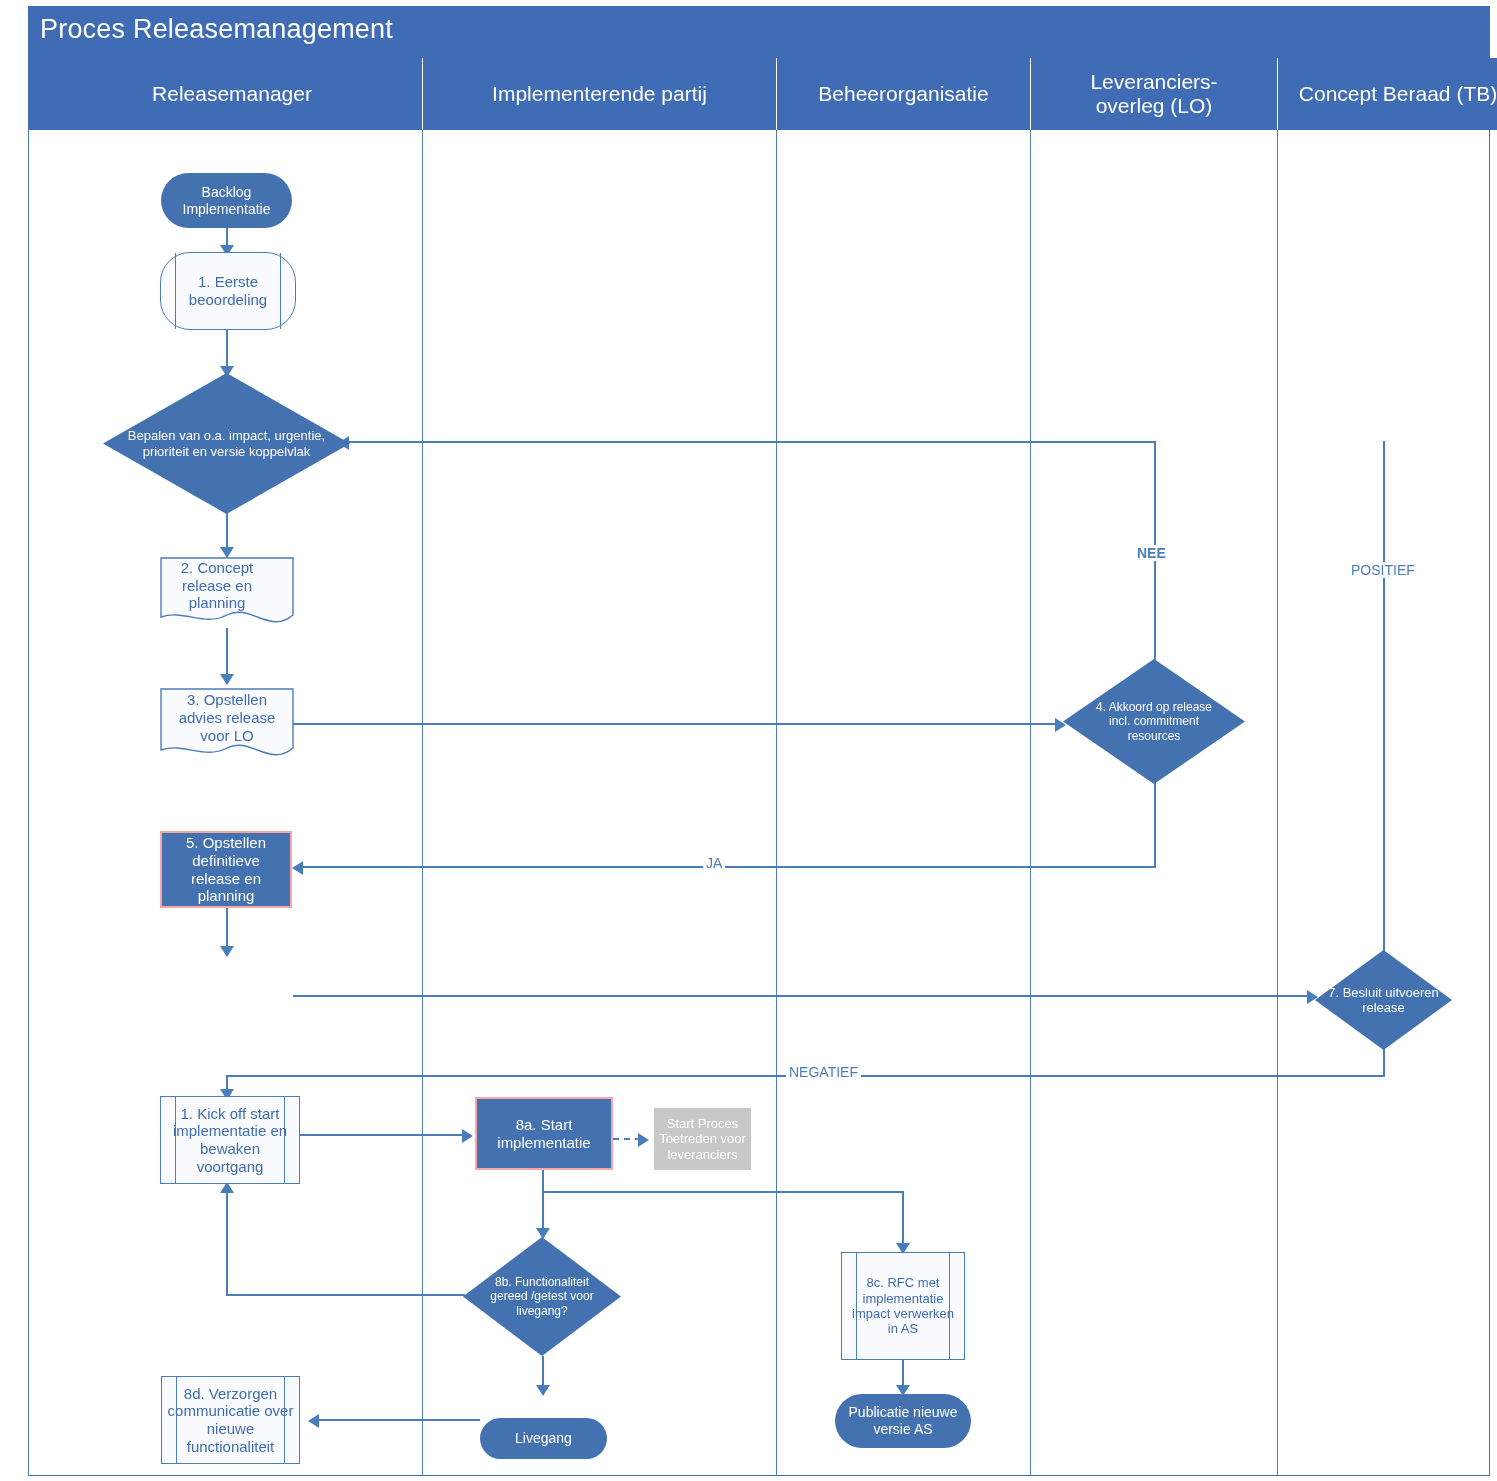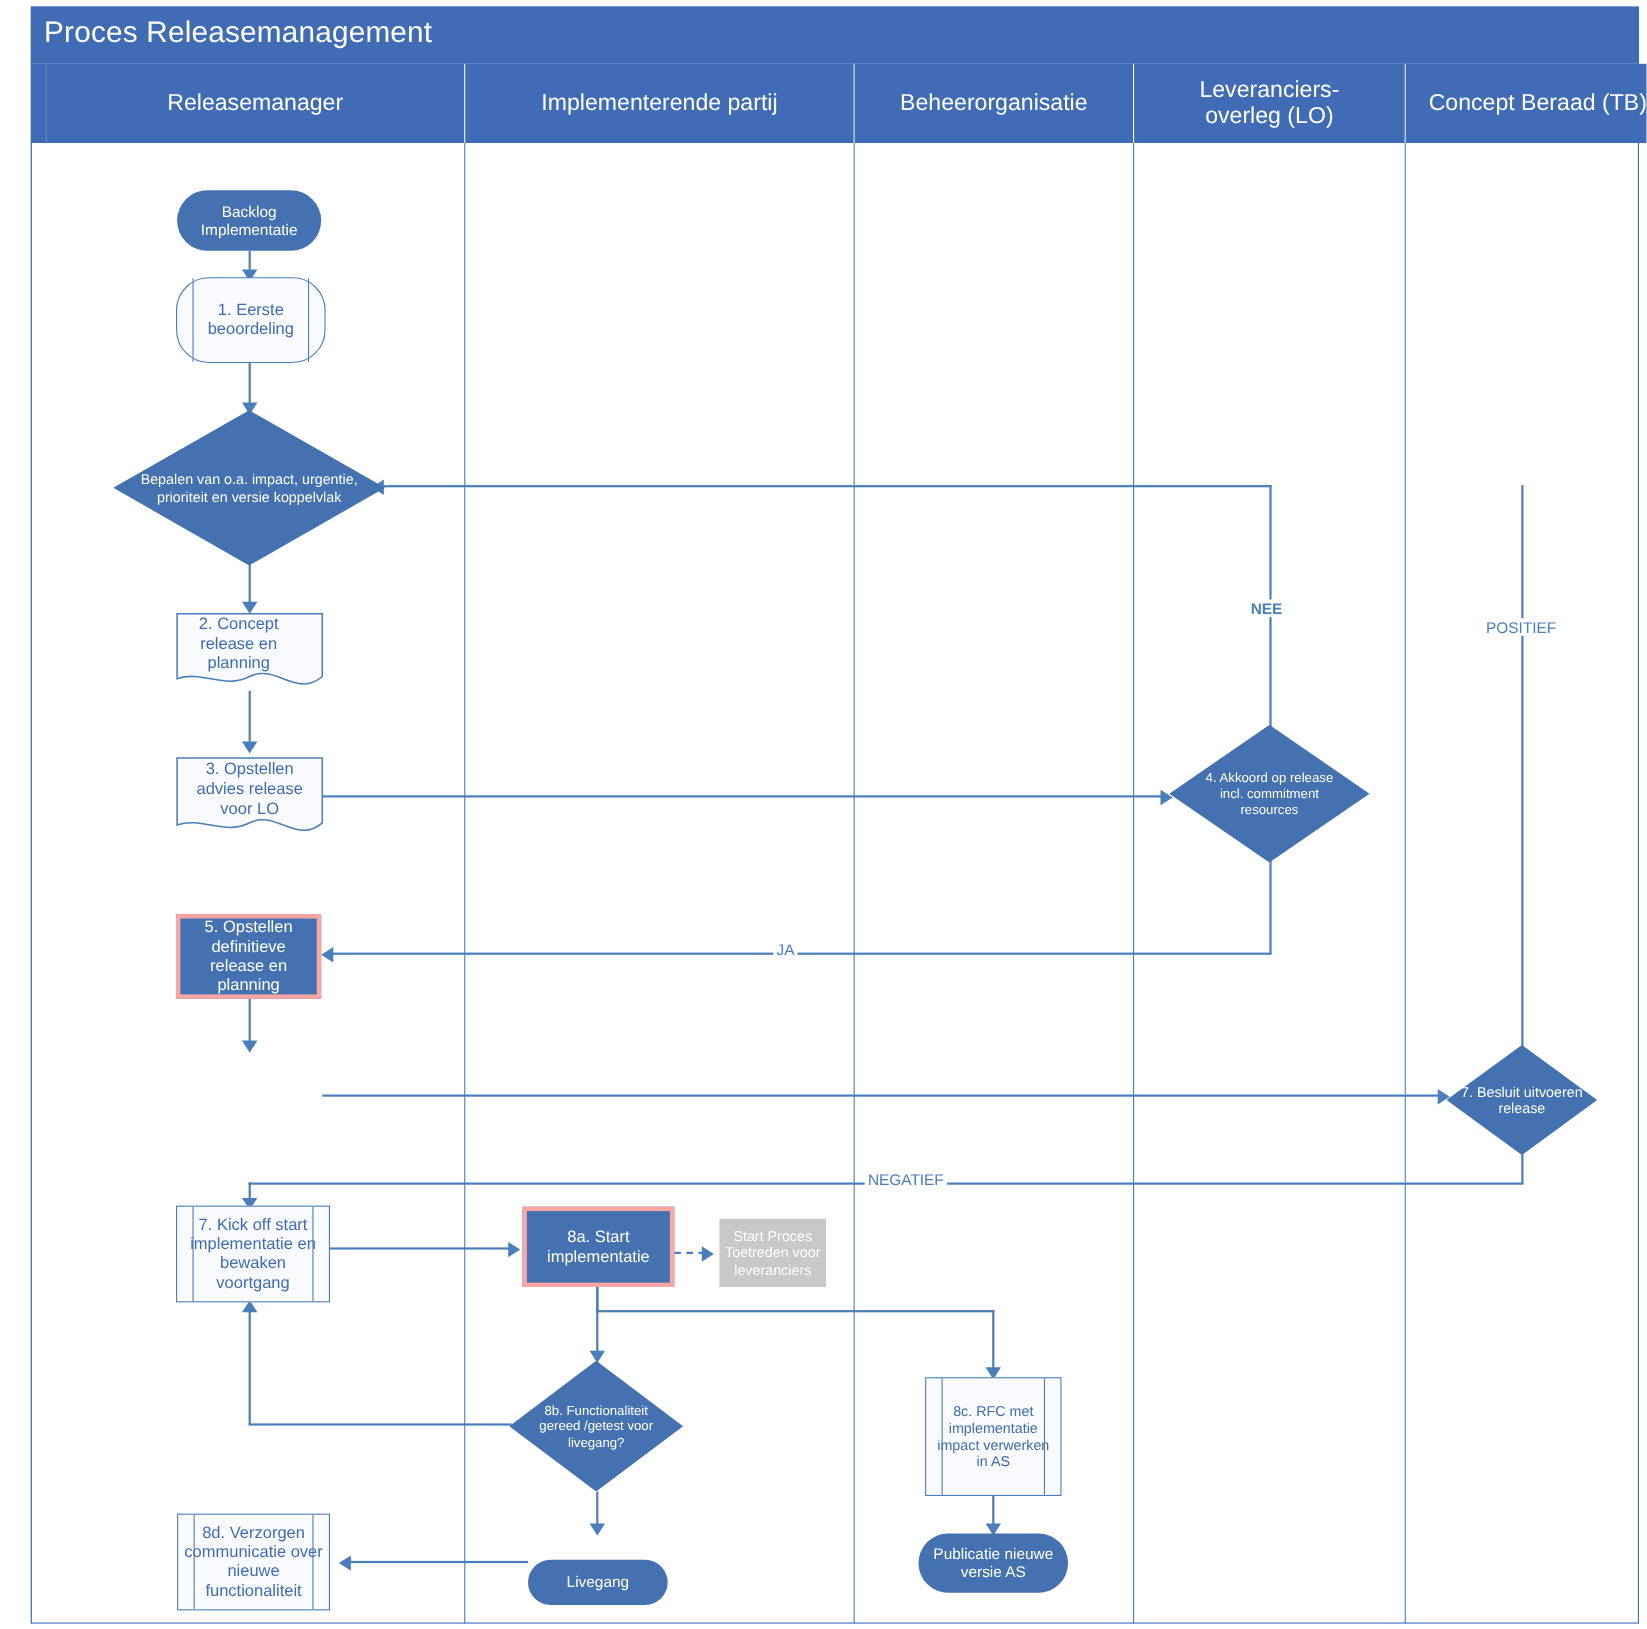--- a/index.html
+++ b/index.html
@@ -17,21 +17,21 @@
   .lane-left-strip{position:absolute;left:28px;top:58px;width:14px;height:72px;background:#3F6CB4;}
   .lane-body{position:absolute;top:130px;bottom:5px;border-right:1px solid #4A7EBB;box-sizing:border-box;}
   .lane-body.first{border-left:1px solid #4A7EBB;}
   .lane-body.last{border-right:none;}
 
   
   .shape{position:absolute;box-sizing:border-box;display:flex;align-items:center;justify-content:center;text-align:center;}
   .shape .lbl{position:relative;z-index:3;padding:0 4px;line-height:1.18;}
 
   .s-terminator{background:#4472B0;border-radius:999px;color:#fff;font-size:14px;}
-  .s-process-fill{background:#4472B0;color:#fff;font-size:15px;border:4px solid #fca5a5;}
+  .s-process-fill{background:#4472B0;color:#fff;font-size:15px;border:2px solid #fca5a5;}
   .s-decision{color:#fff;font-size:13px;}
   .s-decision .dia{position:absolute;inset:0;background:#4472B0;
        clip-path:polygon(50% 0,100% 50%,50% 100%,0 50%);z-index:1;}
   .s-predef{border:1px solid #4A7EBB;background:#FAFBFE;color:#3F6CB4;font-size:15px;}
   .s-predef .bar-l,.s-predef .bar-r{position:absolute;top:0;bottom:0;width:1px;background:#4A7EBB;z-index:2;}
   .s-predef .bar-l{left:14px;} .s-predef .bar-r{right:14px;}
   .s-gray{background:#C8C8C8;color:#ffffff;font-size:13px;}
   .s-doc{color:#3F6CB4;font-size:15px;}
   .s-doc svg{position:absolute;left:0;top:0;z-index:1;}
   .s-doc .lbl{transform:translateY(-9px);}
@@ -181,21 +181,21 @@
   </div>
 
   <div class="shape s-process-fill" style="left:160px;top:831px;width:132px;height:77px;">
     <span class="lbl">5. Opstellen definitieve release en planning</span>
   </div>
 
 
   <div class="shape s-predef" style="left:160px;top:1096px;width:140px;height:88px;">
     <span class="bar-l"></span>
     <span class="bar-r"></span>
-    <span class="lbl">7. Kick off start implementatie en bewaken voortgang</span>
+    <span class="lbl">1. Kick off start implementatie en bewaken voortgang</span>
   </div>
 
   <div class="shape s-predef" style="left:161px;top:1376px;width:139px;height:88px;">
     <span class="bar-l"></span>
     <span class="bar-r"></span>
     <span class="lbl">8d. Verzorgen communicatie over nieuwe functionaliteit</span>
   </div>
 
   <div class="shape s-process-fill" style="left:475px;top:1097px;width:138px;height:73px;">
     <span class="lbl">8a. Start implementatie</span>

